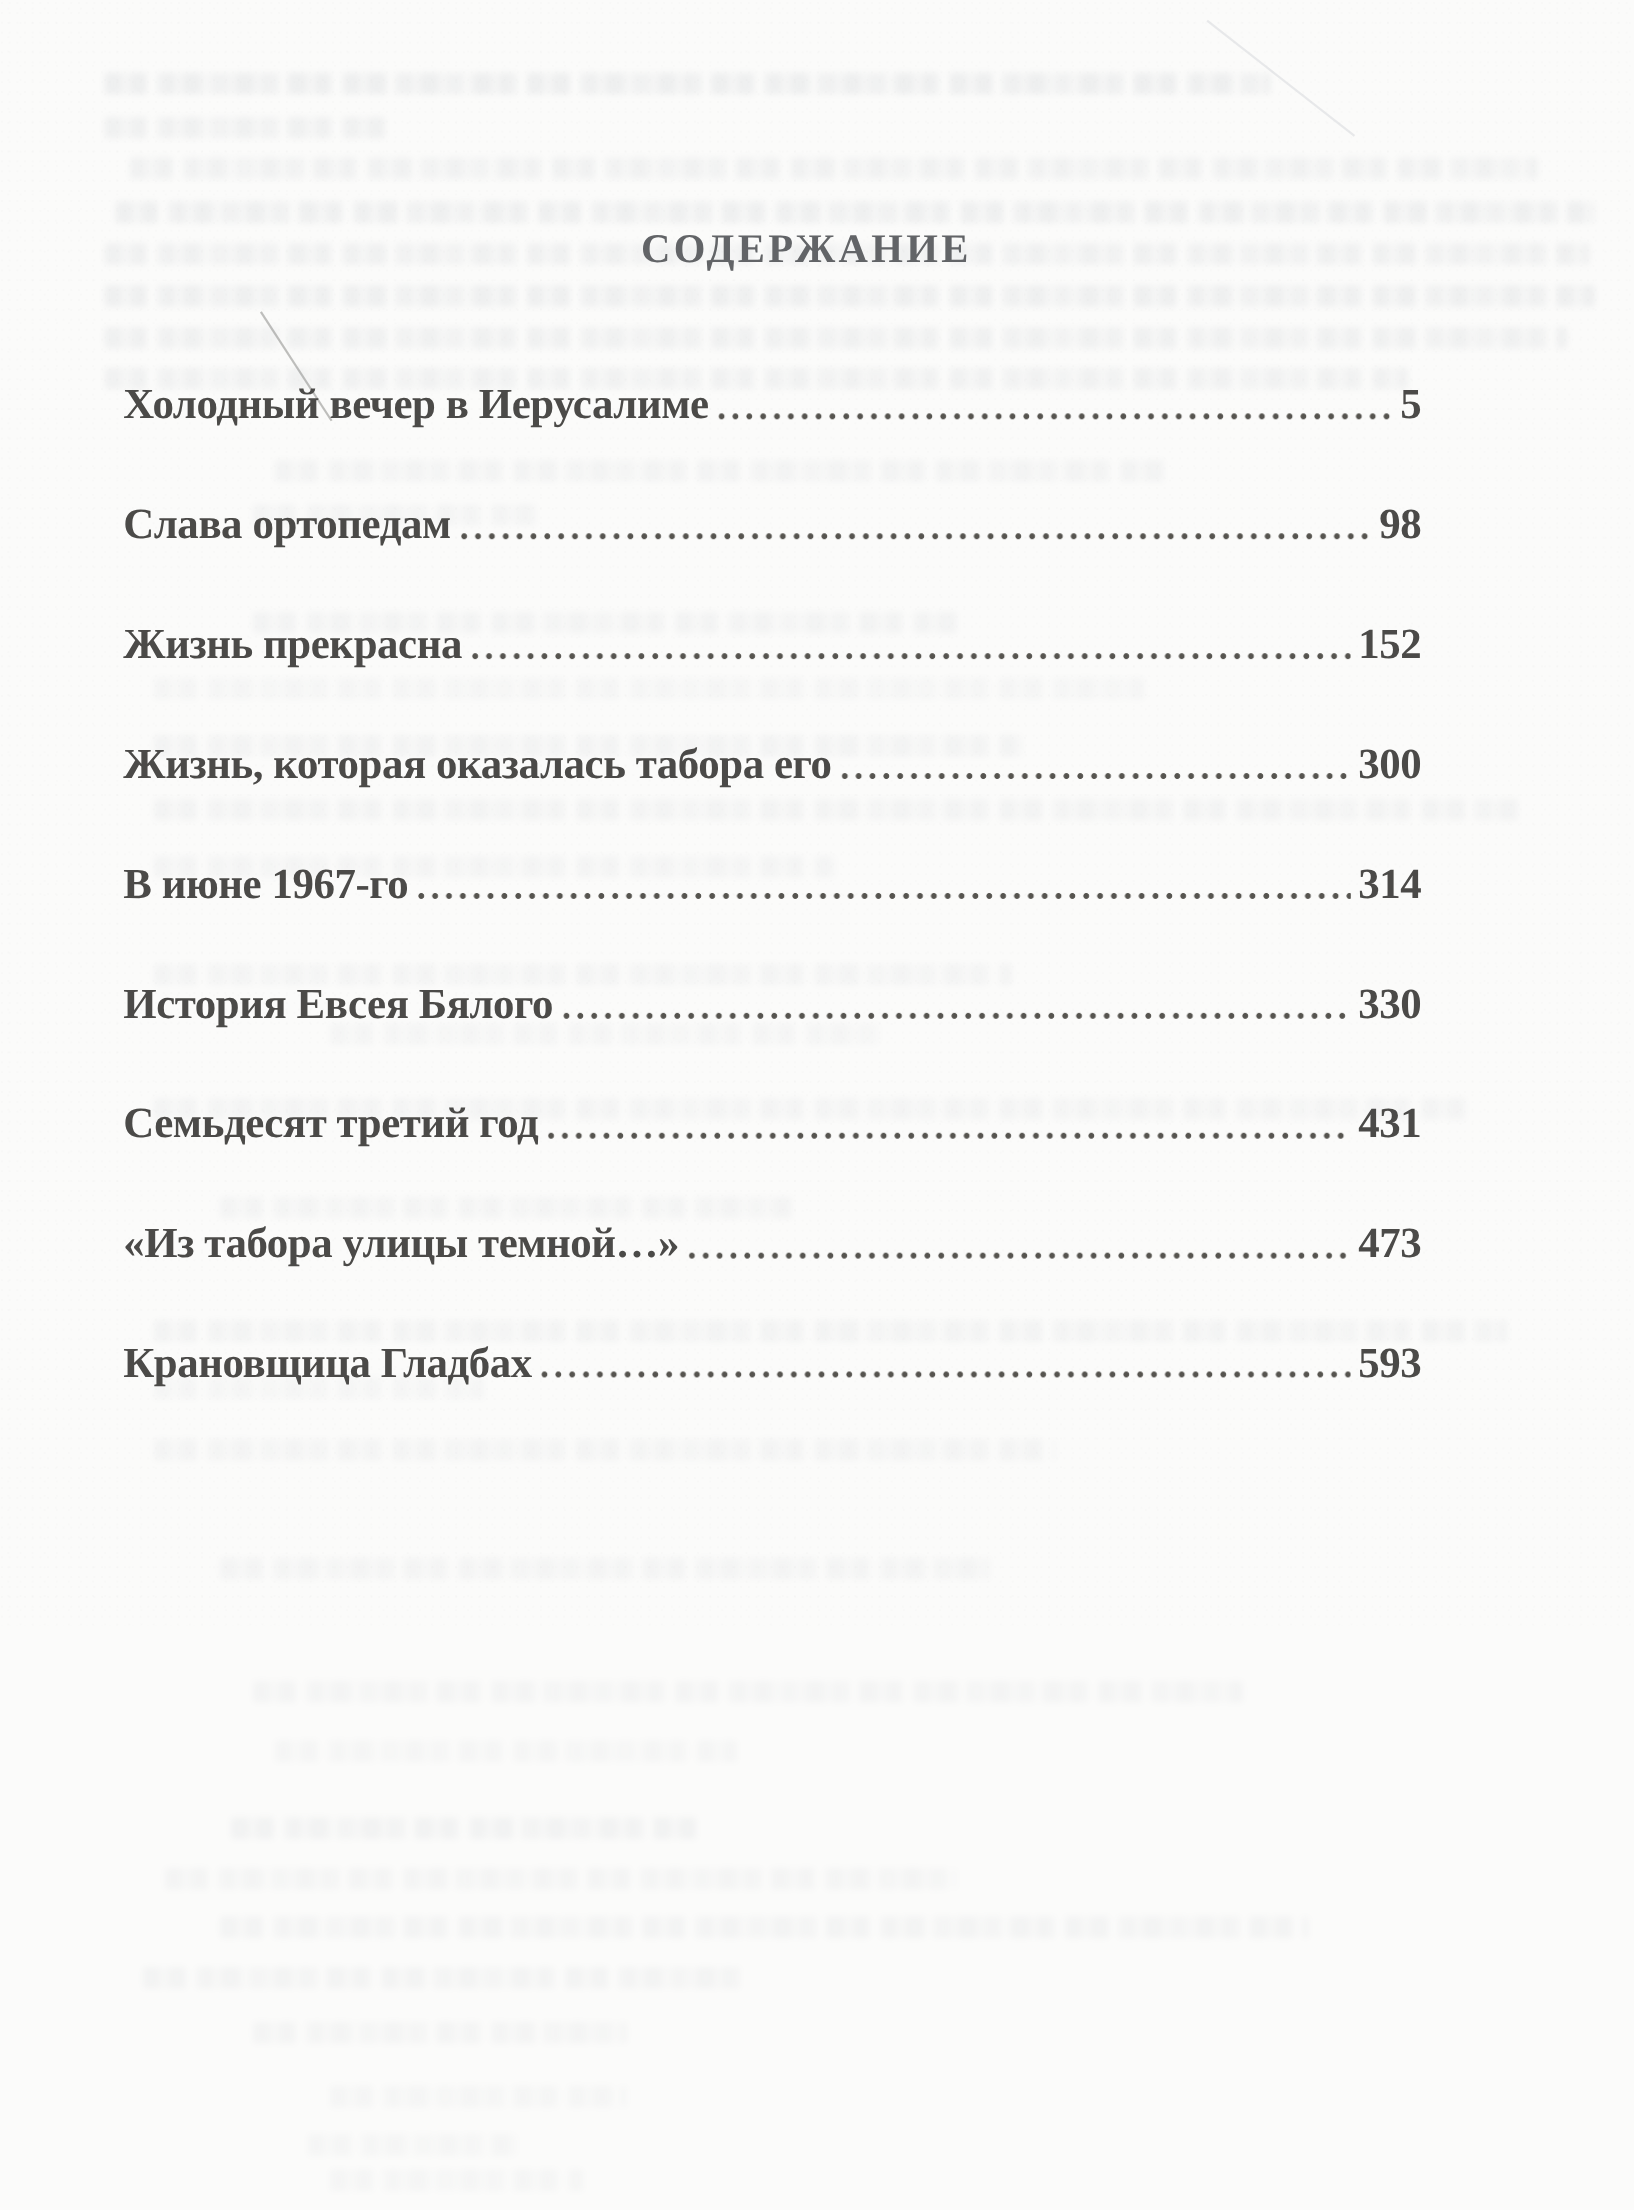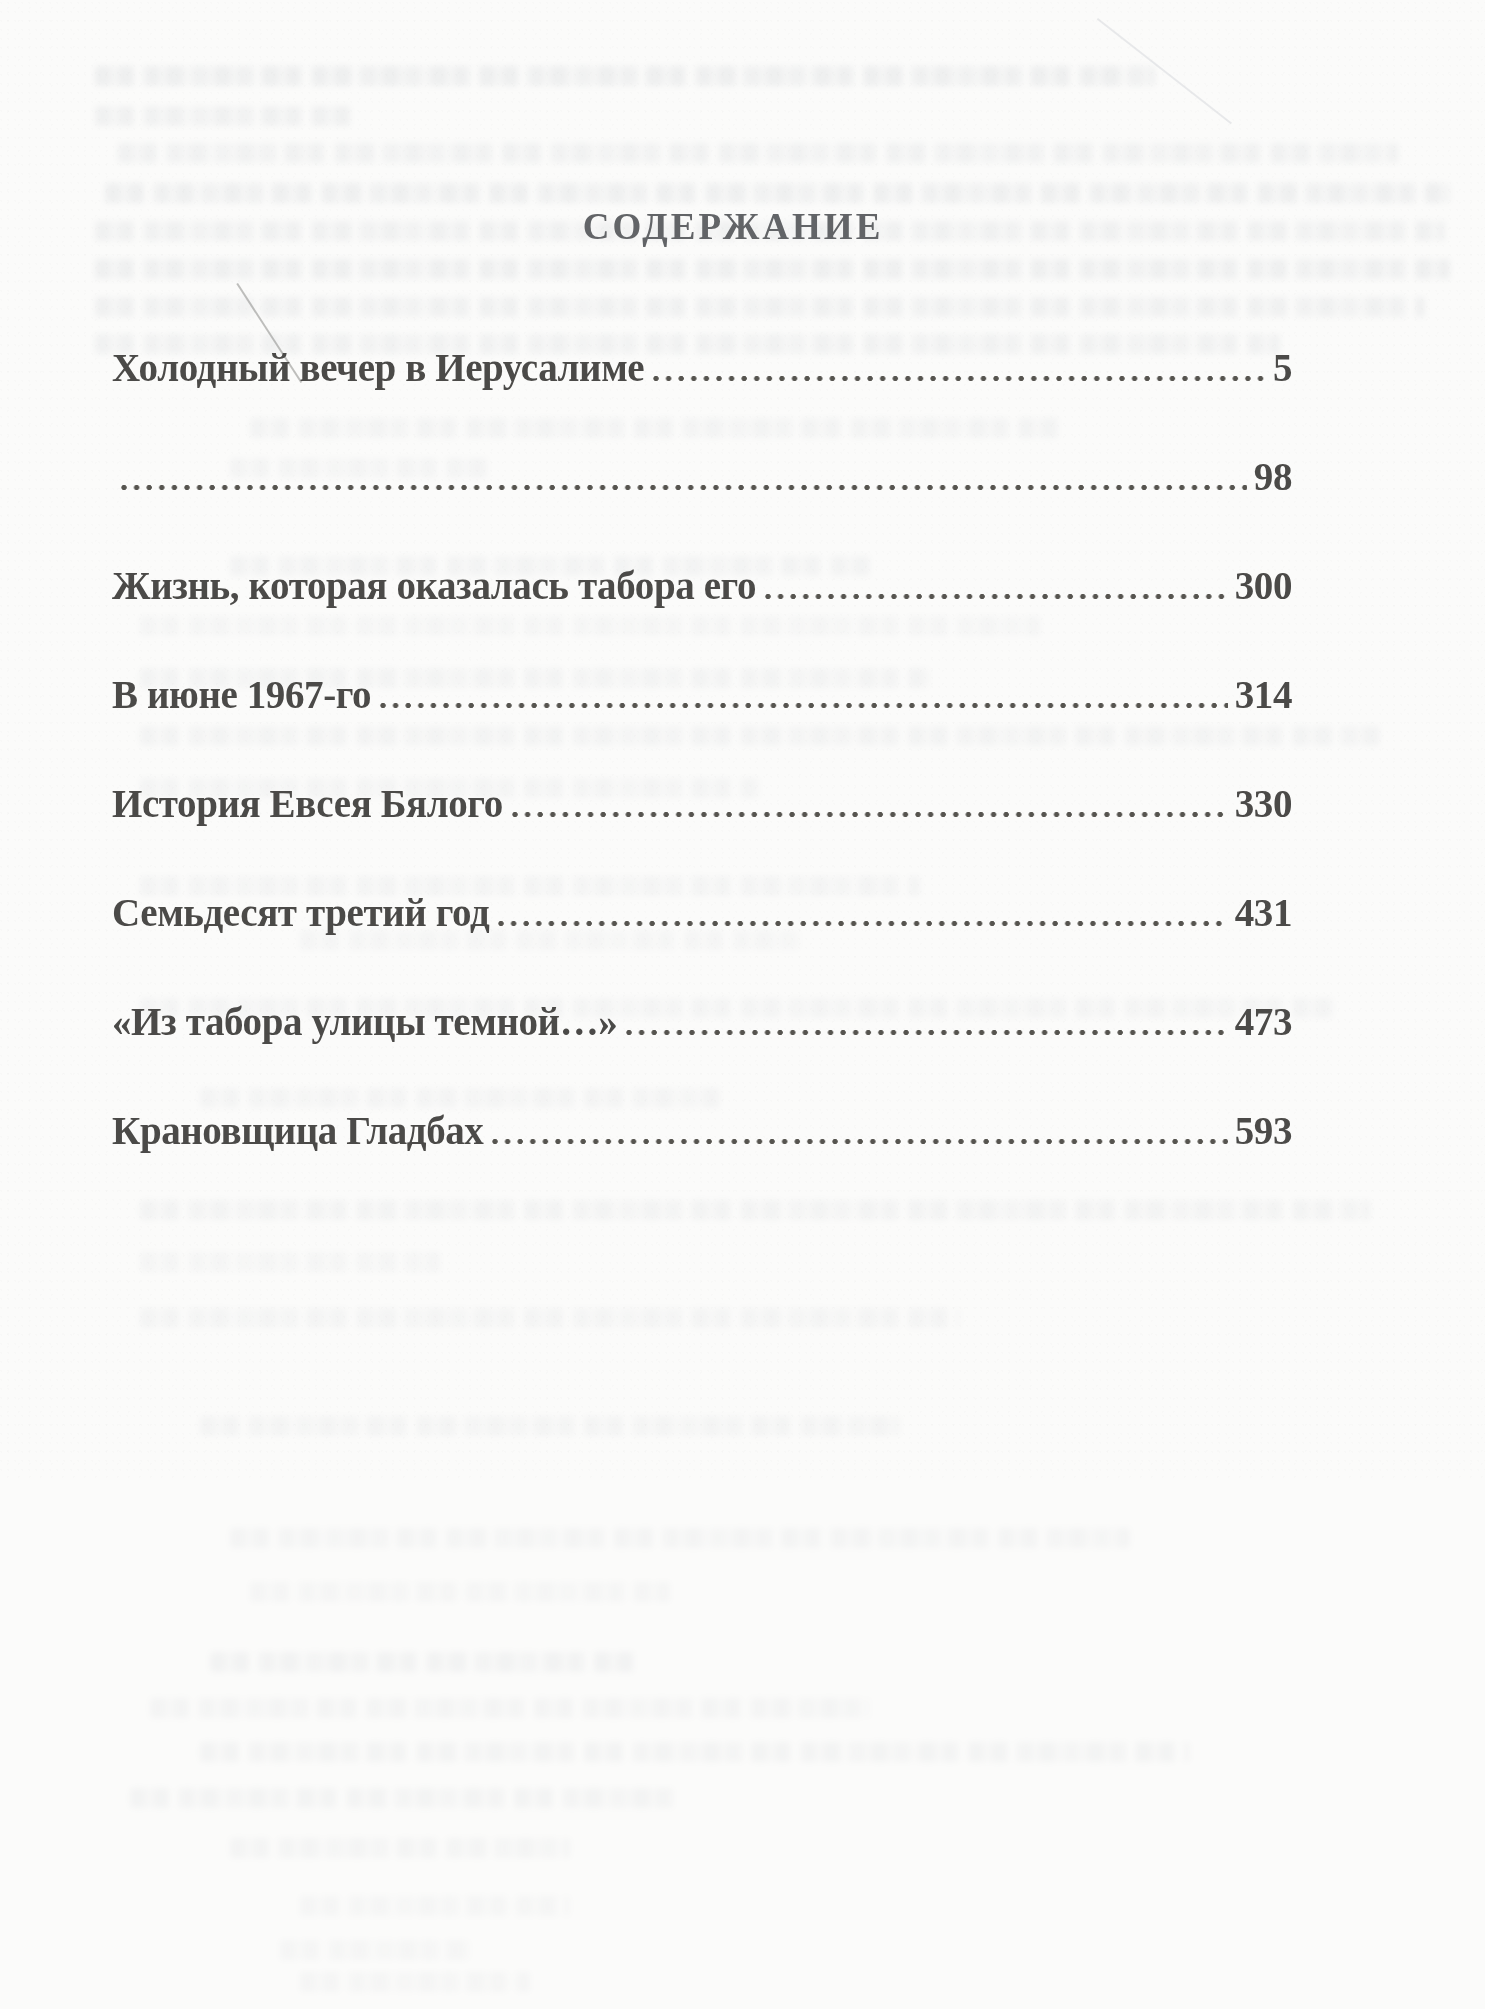--- a/index.html
+++ b/index.html
@@ -145,24 +145,30 @@
 
     <div class="toc-list">
   <div class="toc-row">
     <span class="entry-title">Холодный вечер в Иерусалиме</span>
     <span class="leader"></span>
     <span class="entry-page">5</span>
   </div>
 
 
   <div class="toc-row">
+    <span class="entry-title">Слава ортопедам</span>
     <span class="leader"></span>
     <span class="entry-page">98</span>
   </div>
 
+  <div class="toc-row">
+    <span class="entry-title">Жизнь прекрасна</span>
+    <span class="leader"></span>
+    <span class="entry-page">152</span>
+  </div>
 
 
   <div class="toc-row">
     <span class="entry-title">Жизнь, которая оказалась табора его</span>
     <span class="leader"></span>
     <span class="entry-page">300</span>
   </div>
 
   <div class="toc-row">
     <span class="entry-title">В июне 1967-го</span>

